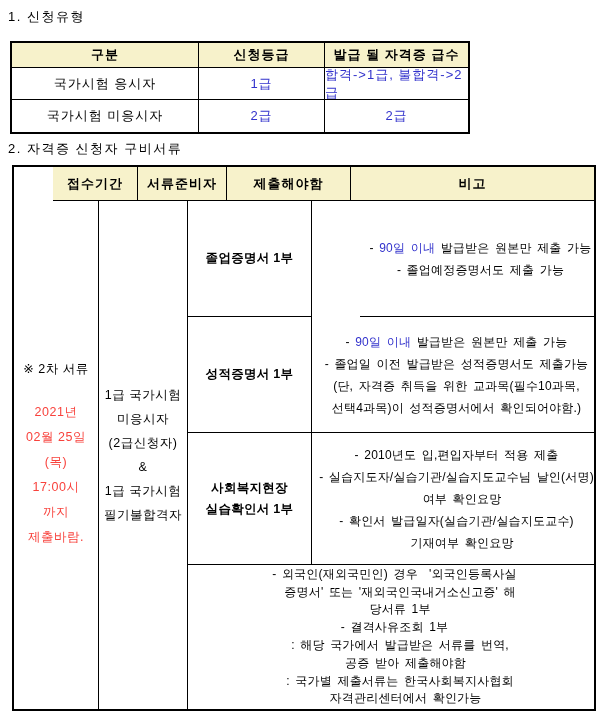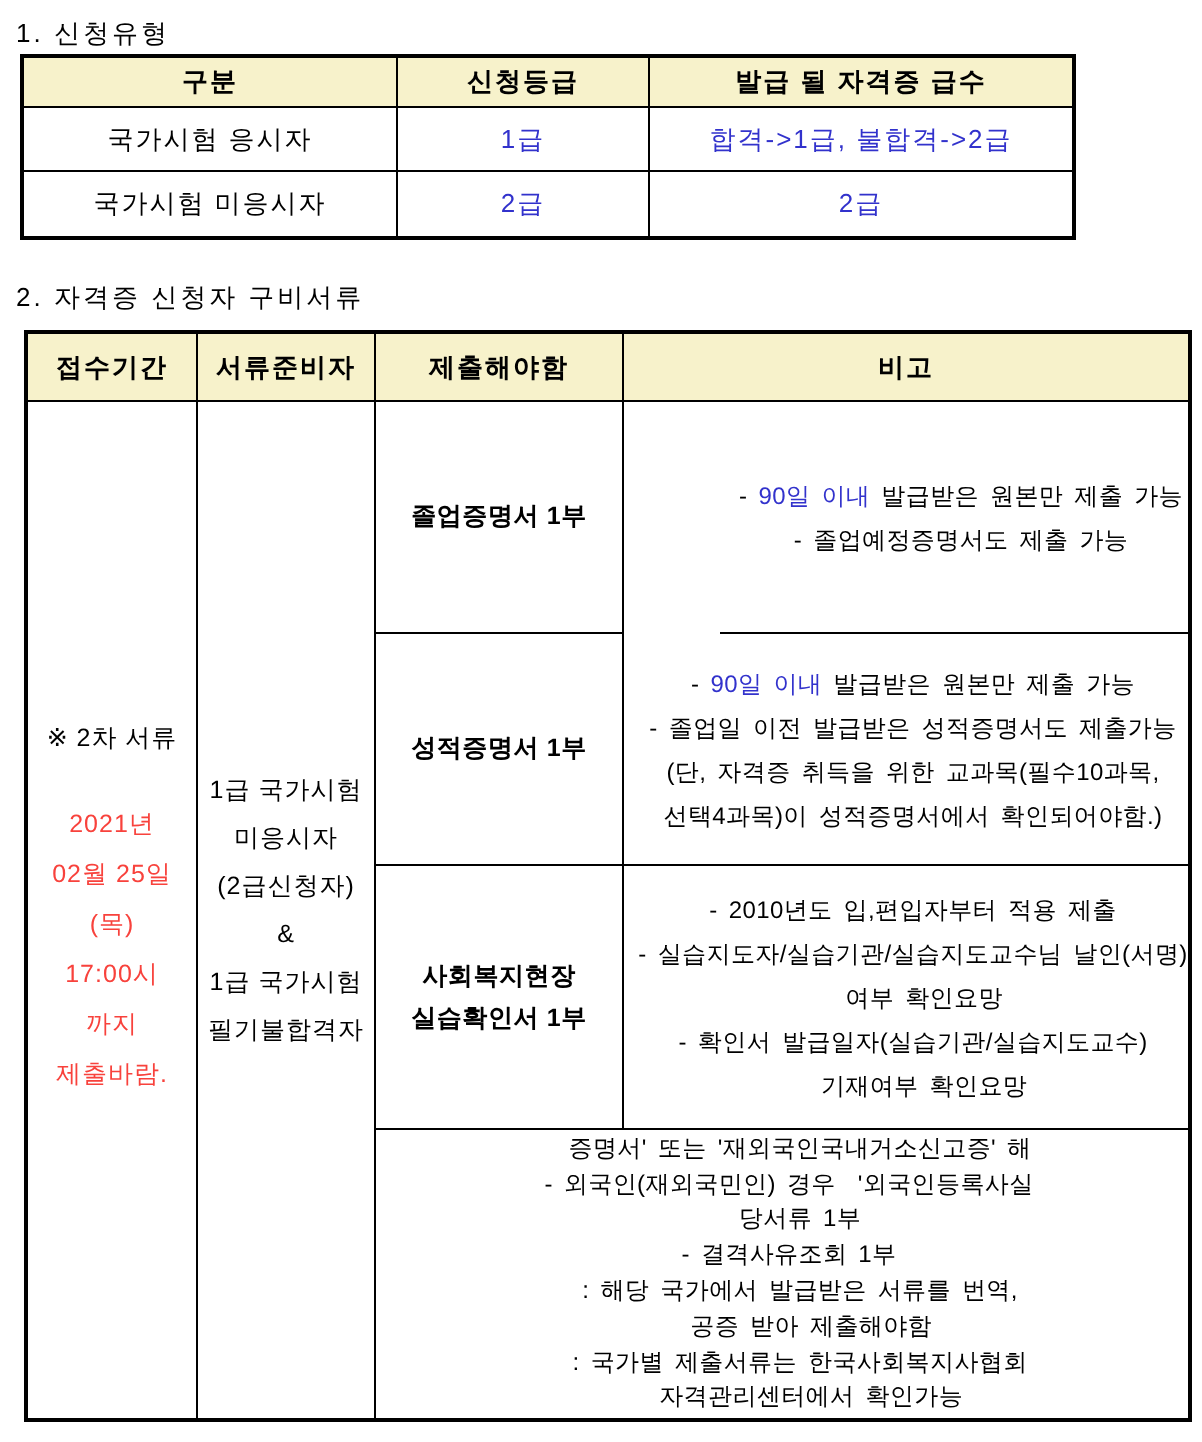--- a/index.html
+++ b/index.html
@@ -24,42 +24,42 @@
   
   .cell{
     box-sizing:border-box;
     border-right:1px solid var(--border);
     border-bottom:1px solid var(--border);
     display:flex;align-items:center;justify-content:center;
   }
 
   
   #t1{
-    position:absolute;left:10px;top:27px;width:528px;
+    position:absolute;left:10px;top:41px;width:460px;
     border:2px solid var(--border);box-sizing:border-box;
   }
   .t1-row{display:flex;}
   .t1-row .cell:last-child{border-right:none;}
   .t1-row:last-child .cell{border-bottom:none;}
   .t1-header .cell{height:25px;background:var(--hdr);font-weight:bold;font-size:13px;letter-spacing:1px;}
   .t1-data .cell{height:32px;font-size:13px;letter-spacing:1px;}
   .c1{width:187px;}
   .c2{width:126px;}
   .c3{flex:1;}
   .blue{color:var(--blue);}
 
   
   #t2{
     position:absolute;left:12px;top:165px;width:584px;
     border:2px solid var(--border);box-sizing:border-box;
   }
   .t2-header{display:flex;}
   .t2-header .cell{height:34px;background:var(--hdr);font-weight:bold;font-size:13px;letter-spacing:1px;}
   .t2-header .cell:last-child{border-right:none;}
-  .k1{width:85px;}
+  .k1{width:85px;margin-left:39px;}
   .k2{width:89px;}
   .k3{width:124px;}
   .k4{flex:1;}
 
   .t2-body{display:flex;}
   .period{
     width:85px;flex-direction:column;justify-content:center;
     font-size:12.5px;text-align:center;border-bottom:none;letter-spacing:0.5px;
   }
   .period .note{margin-bottom:22px;}
@@ -164,22 +164,22 @@
           <div class="cell note-cell">
             <div class="note-line"><span>- 2010년도 입,편입자부터 적용 제출</span></div>
             <div class="note-line"><span>- 실습지도자/실습기관/실습지도교수님 날인(서명)</span></div>
             <div class="note-line"><span>  여부 확인요망</span></div>
             <div class="note-line"><span>- 확인서 발급일자(실습기관/실습지도교수)</span></div>
             <div class="note-line"><span>  기재여부 확인요망</span></div>
           </div>
         </div>
         <div class="t2-row r3">
           <div class="cell note-cell">
+            <div class="note-line"><span>- 외국인(재외국민인) 경우  '외국인등록사실</span></div>
             <div class="note-line"><span>  증명서' 또는 '재외국인국내거소신고증' 해</span></div>
-            <div class="note-line"><span>- 외국인(재외국민인) 경우  '외국인등록사실</span></div>
             <div class="note-line"><span>  당서류 1부</span></div>
             <div class="note-line"><span>- 결격사유조회 1부</span></div>
             <div class="note-line"><span>  : 해당 국가에서 발급받은 서류를 번역,</span></div>
             <div class="note-line"><span>    공증 받아 제출해야함</span></div>
             <div class="note-line"><span>  : 국가별 제출서류는 한국사회복지사협회</span></div>
             <div class="note-line"><span>    자격관리센터에서 확인가능</span></div>
           </div>
         </div>
       </div>
   </div>

